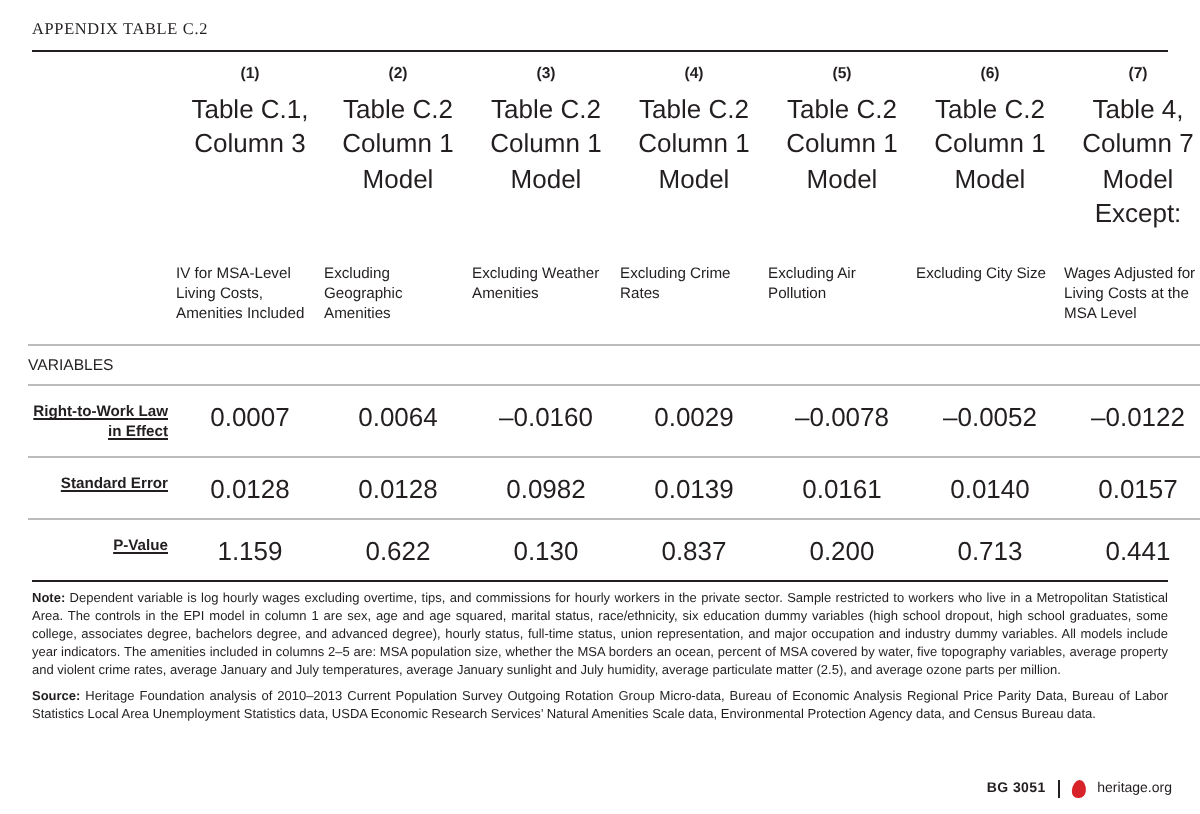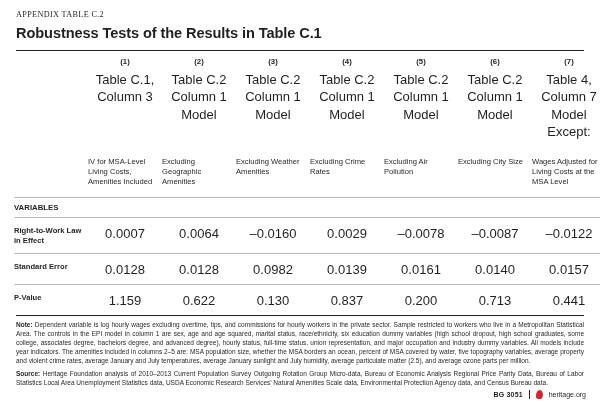--- a/index.html
+++ b/index.html
@@ -73,33 +73,34 @@
   }
   .subcell {
     text-align: left;
     font-size: 7.6px;
     line-height: 1.34;
     padding-top: 12px !important;
     padding-bottom: 10px !important;
     color: #231f20;
   }
   .variables-row td {
-    font-weight: bold;
+    font-weight: normal;
     font-size: 7.8px;
     padding-top: 5px !important;
     padding-bottom: 5px !important;
     border-top: 0.7px solid #bcbcbc;
   }
   .rowlabel {
-    text-align: left;
+    text-align: right;
     font-size: 7.6px;
     line-height: 1.3;
     padding-top: 8px !important;
     padding-bottom: 7px !important;
     padding-right: 4px !important;
+    text-decoration: underline;
   }
   .rowlabel.bold {
     font-weight: bold;
   }
   .val {
     text-align: center;
     font-size: 13px;
     padding-top: 8px !important;
     padding-bottom: 7px !important;
   }
@@ -156,21 +157,20 @@
     border-radius: 50% 50% 45% 45% / 60% 60% 40% 40%;
     transform: skewX(-4deg);
   }
 </style>
 </head>
 <body>
 
 <div class="page">
 
   <div class="appendix-label">APPENDIX TABLE C.2</div>
-  <div class="title">Robustness Tests of the Results in Table C.1</div>
 
   <div class="rule-top"></div>
 
   <table class="maintable">
     <colgroup>
       <col class="col-lab">
       <col class="col-d">
         <col class="col-d">
         <col class="col-d">
         <col class="col-d">
@@ -221,21 +221,21 @@
         <td></td>
       </tr>
 
       <tr class="hline">
         <td class="rowlabel bold">Right-to-Work Law in Effect</td>
         <td class="val">0.0007</td>
         <td class="val">0.0064</td>
         <td class="val">–0.0160</td>
         <td class="val">0.0029</td>
         <td class="val">–0.0078</td>
-        <td class="val">–0.0087</td>
+        <td class="val">–0.0052</td>
         <td class="val">–0.0122</td>
       </tr>
 
       <tr class="hline">
         <td class="rowlabel bold">Standard Error</td>
         <td class="val">0.0128</td>
         <td class="val">0.0128</td>
         <td class="val">0.0982</td>
         <td class="val">0.0139</td>
         <td class="val">0.0161</td>

